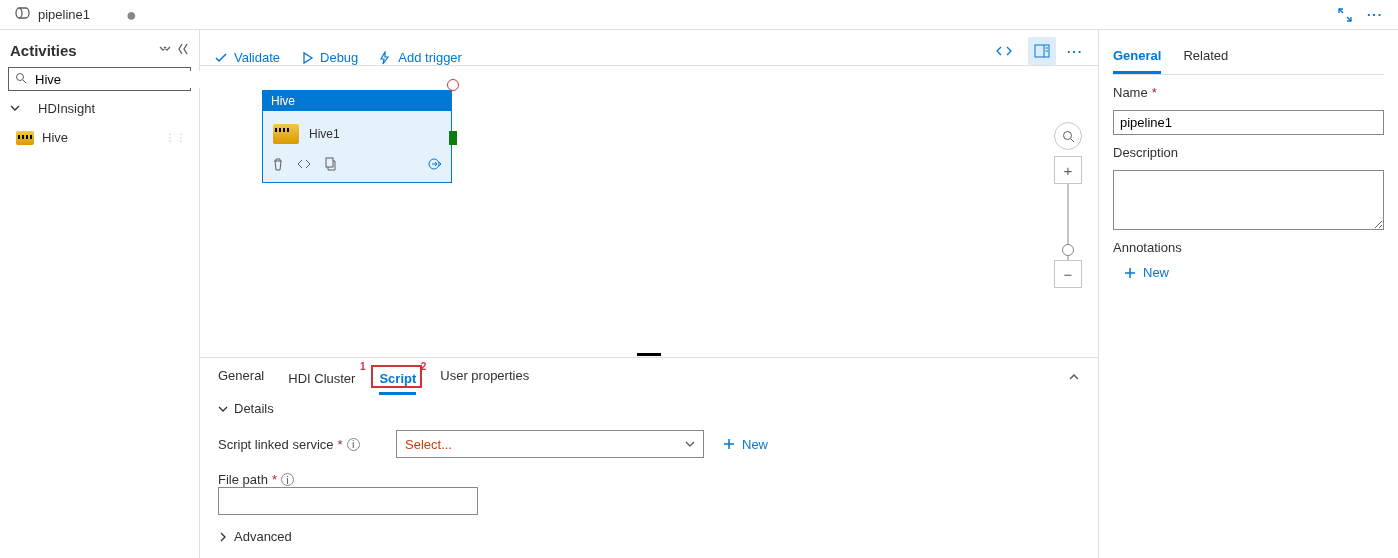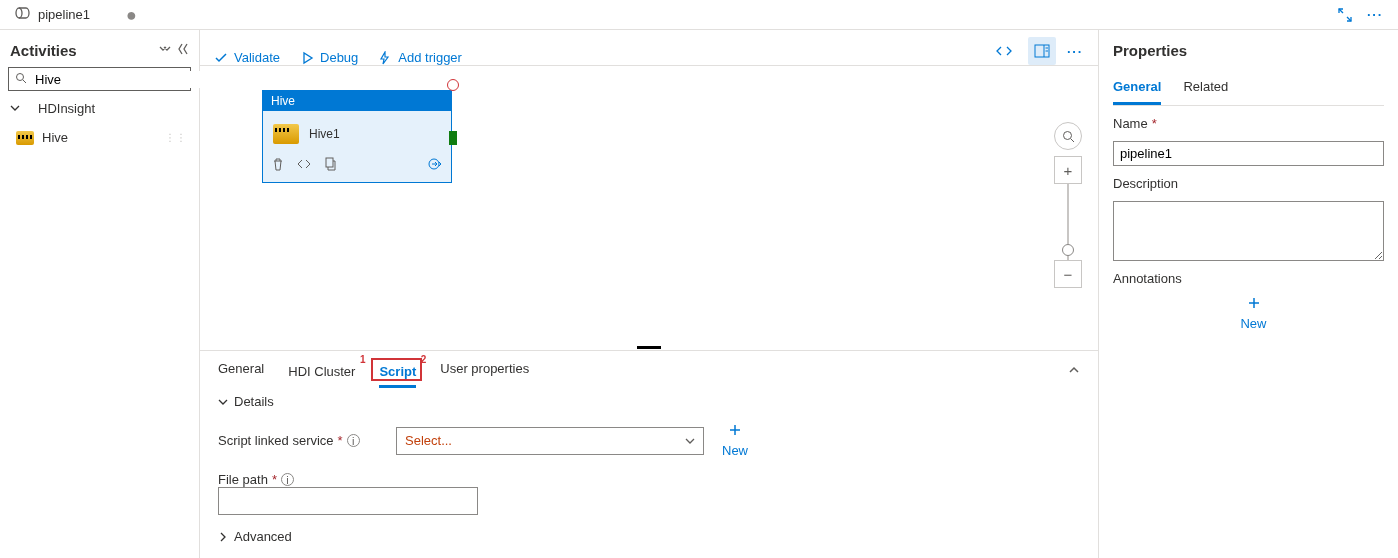--- a/index.html
+++ b/index.html
@@ -77,21 +77,21 @@
 
   .bcontent { padding: 6px 18px 14px 18px; display:flex; flex-direction:column; gap:14px;}
   .section-hdr{ display:flex; align-items:center; gap:6px; cursor:pointer;}
   .form-row { display:flex; align-items:center; gap:18px;}
   .form-label{ width: 160px; display:flex; align-items:center; gap:4px;}
   .req { color:#a4262c;}
   .info { color:#605e5c; font-size:11px; border:1px solid #8a8886; border-radius:50%; width:13px; height:13px; display:inline-flex; align-items:center; justify-content:center;}
   .select, .text-input { height:28px; border:1px solid #8a8886; padding:0 8px; background:#fff; display:flex; align-items:center; justify-content:space-between; }
   .select{ width:308px; color:#c2410c; cursor:pointer;}
   .text-input{ width:260px;}
-  .link-btn{ color:#0078d4; display:flex; align-items:center; gap:6px; cursor:pointer;flex-direction:column;}
+  .link-btn{ color:#0078d4; display:flex; align-items:center; gap:6px; cursor:pointer;}
   .btn{ border:1px solid #8a8886; padding:4px 14px; cursor:pointer; background:#fff; border-radius:2px;}
   .file-row{ display:flex; align-items:flex-start; gap:28px;}
   .file-left{ display:flex; flex-direction:column; }
   .actions-row{ display:flex; align-items:center; gap:18px;}
 
   
   .right { width:300px; border-left:1px solid #e1dfdd; padding: 12px 14px; display:flex; flex-direction:column; gap:10px;}
   .right h3{ margin:0 0 4px 0; font-size:15px; font-weight:600;}
   .ptabs{ display:flex; gap:22px; border-bottom:1px solid #e1dfdd; }
   .ptab{ padding:6px 0 8px 0; cursor:pointer;}
@@ -323,21 +323,20 @@
             <svg width="10" height="10" viewBox="0 0 10 10">
                 <path d="M3 1l4 4-4 4" stroke="#323130" fill="none" stroke-width="1.3"></path>
               </svg>
             <span>Advanced</span>
           </div>
         </div>
       </div>
     </div>
 
     <div class="right">
-      <h3>Properties</h3>
       <div class="ptabs">
         <span class="ptab active">General</span>
         <span class="ptab">Related</span>
       </div>
       <div class="field-label">
         <span>Name</span>
           <span class="req">*</span>
       </div>
       <input class="full" value="pipeline1" style="">
       <div class="field-label">Description</div>

